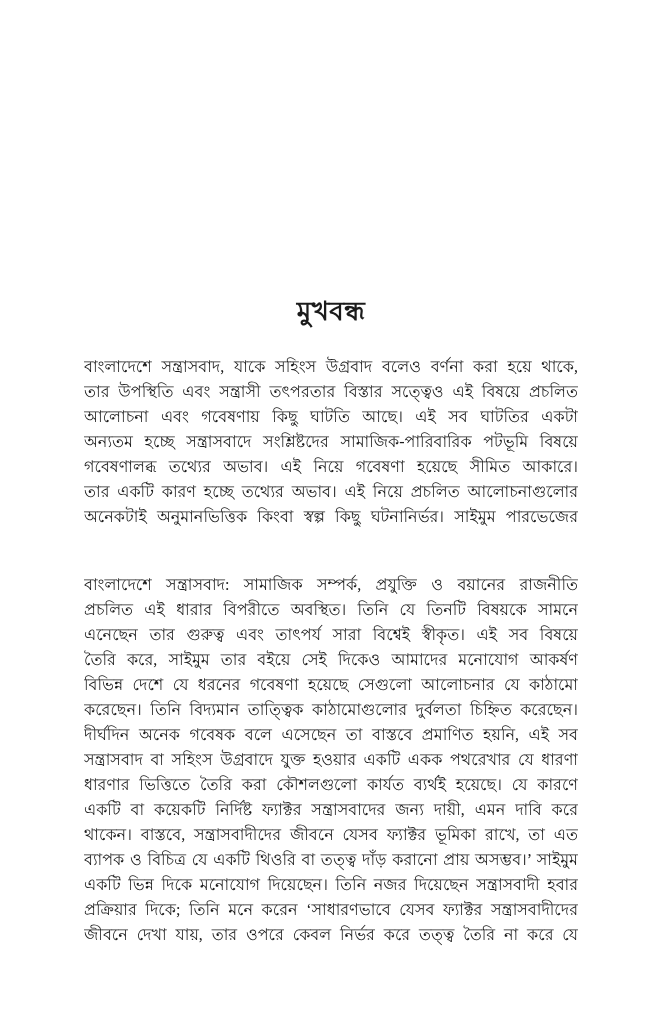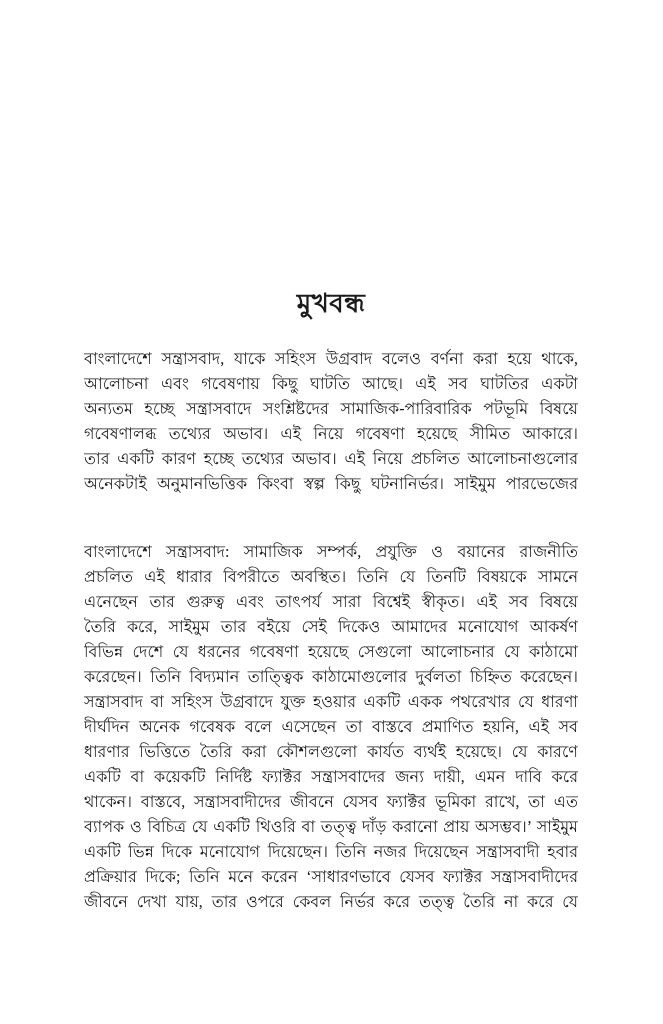--- a/index.html
+++ b/index.html
@@ -21,21 +21,21 @@
     position: absolute;
     left: 84px;
     top: 279px;
     width: 494px;
   }
   .title {
     text-align: center;
     font-weight: 700;
     font-size: 26px;
     line-height: 34px;
-    margin: 8px 0 25px 0;
+    margin: 16px 0 25px 0;
     letter-spacing: 0.5px;
   }
   .bodytext .line {
     font-size: 16px;
     line-height: 25px;
     height: 25px;
     overflow: hidden;
     text-align: justify;
     text-align-last: justify;
     -moz-text-align-last: justify;
@@ -45,33 +45,34 @@
   }
 </style>
 </head>
 <body>
 
 <div class="page">
   <div class="content">
     <h1 class="title">মুখবন্ধ</h1>
     <div class="bodytext">
       <div class="line">বাংলাদেশে সন্ত্রাসবাদ, যাকে সহিংস উগ্রবাদ বলেও বর্ণনা করা হয়ে থাকে,</div>
+      <div class="line">তার উপস্থিতি এবং সন্ত্রাসী তৎপরতার বিস্তার সত্ত্বেও এই বিষয়ে প্রচলিত</div>
       <div class="line">আলোচনা এবং গবেষণায় কিছু ঘাটতি আছে। এই সব ঘাটতির একটা</div>
       <div class="line">অন্যতম হচ্ছে সন্ত্রাসবাদে সংশ্লিষ্টদের সামাজিক-পারিবারিক পটভূমি বিষয়ে</div>
       <div class="line">গবেষণালব্ধ তথ্যের অভাব। এই নিয়ে গবেষণা হয়েছে সীমিত আকারে।</div>
       <div class="line">তার একটি কারণ হচ্ছে তথ্যের অভাব। এই নিয়ে প্রচলিত আলোচনাগুলোর</div>
       <div class="line">অনেকটাই অনুমানভিত্তিক কিংবা স্বল্প কিছু ঘটনানির্ভর। সাইমুম পারভেজের</div>
       <div class="line italic">বাংলাদেশে সন্ত্রাসবাদ: সামাজিক সম্পর্ক, প্রযুক্তি ও বয়ানের রাজনীতি</div>
       <div class="line">প্রচলিত এই ধারার বিপরীতে অবস্থিত। তিনি যে তিনটি বিষয়কে সামনে</div>
       <div class="line">এনেছেন তার গুরুত্ব এবং তাৎপর্য সারা বিশ্বেই স্বীকৃত। এই সব বিষয়ে</div>
       <div class="line">তৈরি করে, সাইমুম তার বইয়ে সেই দিকেও আমাদের মনোযোগ আকর্ষণ</div>
       <div class="line">বিভিন্ন দেশে যে ধরনের গবেষণা হয়েছে সেগুলো আলোচনার যে কাঠামো</div>
       <div class="line">করেছেন। তিনি বিদ্যমান তাত্ত্বিক কাঠামোগুলোর দুর্বলতা চিহ্নিত করেছেন।</div>
+      <div class="line">দীর্ঘদিন অনেক গবেষক বলে এসেছেন তা বাস্তবে প্রমাণিত হয়নি, এই সব</div>
       <div class="line">সন্ত্রাসবাদ বা সহিংস উগ্রবাদে যুক্ত হওয়ার একটি একক পথরেখার যে ধারণা</div>
-      <div class="line">দীর্ঘদিন অনেক গবেষক বলে এসেছেন তা বাস্তবে প্রমাণিত হয়নি, এই সব</div>
       <div class="line">ধারণার ভিত্তিতে তৈরি করা কৌশলগুলো কার্যত ব্যর্থই হয়েছে। যে কারণে</div>
       <div class="line">একটি বা কয়েকটি নির্দিষ্ট ফ্যাক্টর সন্ত্রাসবাদের জন্য দায়ী, এমন দাবি করে</div>
       <div class="line">থাকেন। বাস্তবে, সন্ত্রাসবাদীদের জীবনে যেসব ফ্যাক্টর ভূমিকা রাখে, তা এত</div>
       <div class="line">ব্যাপক ও বিচিত্র যে একটি থিওরি বা তত্ত্ব দাঁড় করানো প্রায় অসম্ভব।’ সাইমুম</div>
       <div class="line">একটি ভিন্ন দিকে মনোযোগ দিয়েছেন। তিনি নজর দিয়েছেন সন্ত্রাসবাদী হবার</div>
       <div class="line">প্রক্রিয়ার দিকে; তিনি মনে করেন ‘সাধারণভাবে যেসব ফ্যাক্টর সন্ত্রাসবাদীদের</div>
       <div class="line">জীবনে দেখা যায়, তার ওপরে কেবল নির্ভর করে তত্ত্ব তৈরি না করে যে</div>
     </div>
   </div>
 </div>

